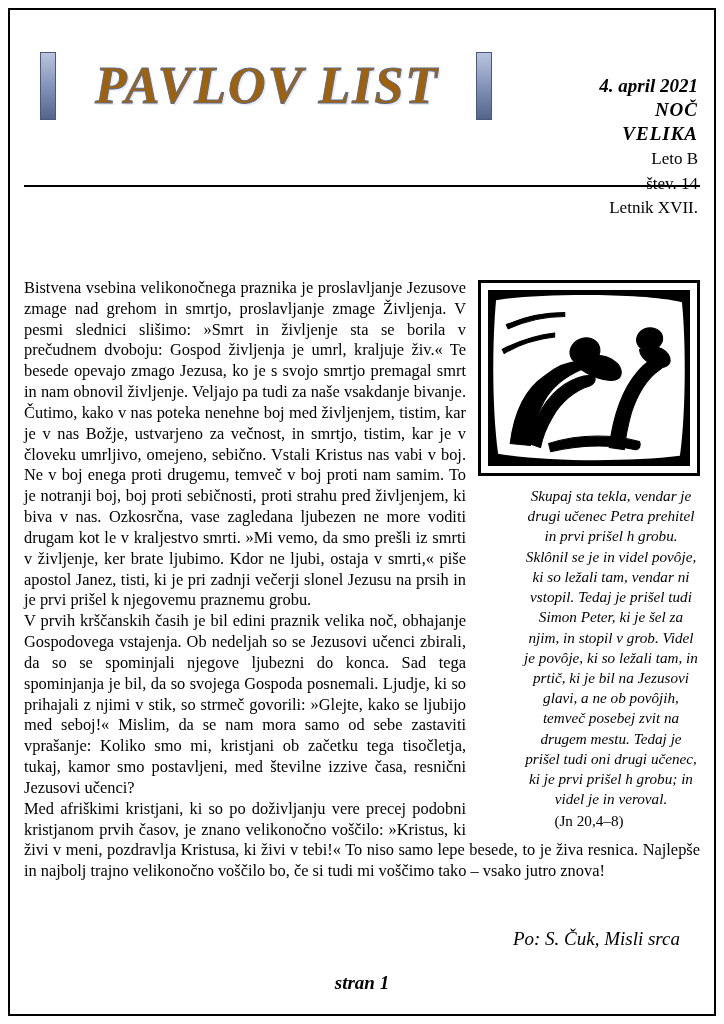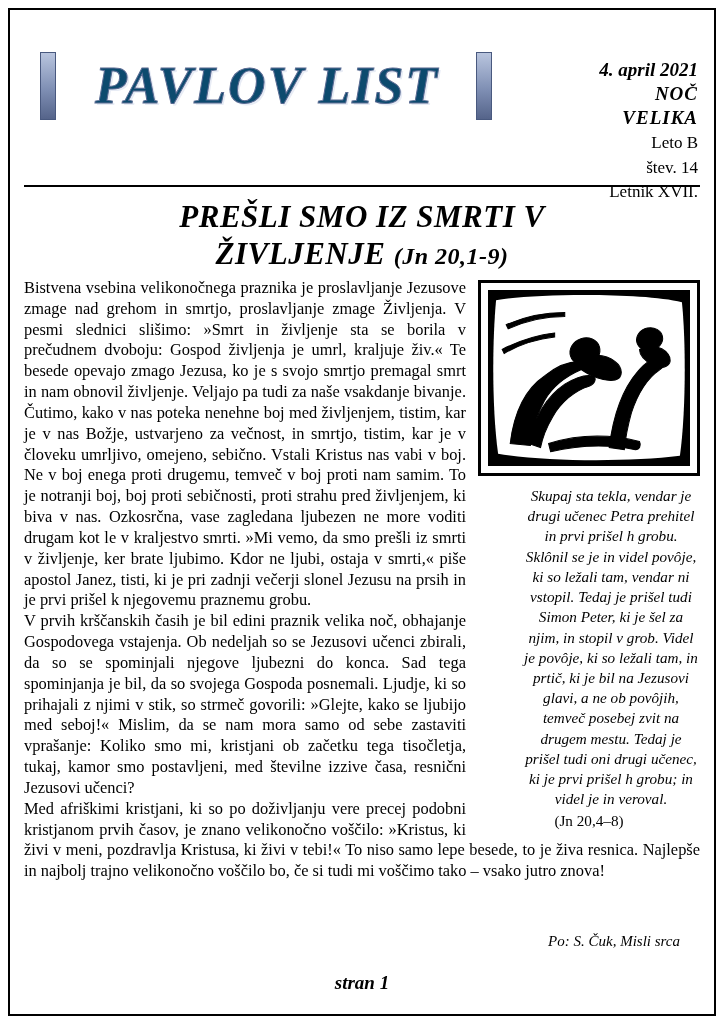--- a/index.html
+++ b/index.html
@@ -44,40 +44,40 @@
     position: absolute;
     left: 18px;
     top: 34px;
     width: 450px;
     font-family: "Liberation Serif", serif;
     font-style: italic;
     font-weight: bold;
     font-size: 52px;
     letter-spacing: 2px;
     text-align: center;
-    color: #0c4a6e;
+    color: #a16207;
     -webkit-text-stroke: 1px #5a6b93;
     text-shadow: 2px 2px 0 #e8ecf5;
     white-space: nowrap;
   }
   .masthead-deco-left, .masthead-deco-right {
     position: absolute;
     top: 30px;
     width: 14px;
     height: 66px;
     background: linear-gradient(180deg, #b9c5de 0%, #7f8fb4 55%, #55648a 100%);
     border: 1px solid #49597f;
   }
   .masthead-deco-left { left: 16px; }
   .masthead-deco-right { left: 452px; }
 
   .masthead-right {
     position: absolute;
     right: 2px;
-    top: 36px;
+    top: 52px;
     width: 200px;
     text-align: right;
     line-height: 1.25;
   }
   .masthead-date {
     font-style: italic;
     font-weight: bold;
     font-size: 19px;
   }
   .masthead-feast {
@@ -180,21 +180,21 @@
     margin-top: 2px;
     font-size: 15.2px;
     text-align: center;
   }
 
   .byline {
     position: absolute;
     right: 20px;
     bottom: 56px;
     font-style: italic;
-    font-size: 15px;
+    font-size: 19px;
   }
   .pagefoot {
     position: absolute;
     left: 0;
     right: 0;
     bottom: 12px;
     text-align: center;
     font-style: italic;
     font-weight: bold;
     font-size: 19px;
@@ -218,25 +218,20 @@
         <div class="masthead-feast">NOČ</div>
         <div class="masthead-feast">VELIKA</div>
         <div class="masthead-meta">Leto B</div>
         <div class="masthead-meta">štev. 14</div>
         <div class="masthead-meta">Letnik XVII.</div>
       </div>
 
 
       <div class="rule"></div>
 
-      <div class="headline">
-        <span>PREŠLI SMO IZ SMRTI V</span><br>
-        <span>ŽIVLJENJE</span>
-        <span class="ref">(Jn 20,1-9)</span>
-      </div>
     </div>
 
     <div class="body-wrap">
 
       <div class="figure">
         <div class="figure-frame">
           <div class="figure-art">
             <svg viewBox="0 0 200 172" width="100%" height="100%" preserveAspectRatio="none">
               <rect x="0" y="0" width="200" height="172" fill="#000000"></rect>
               <g fill="#ffffff">

